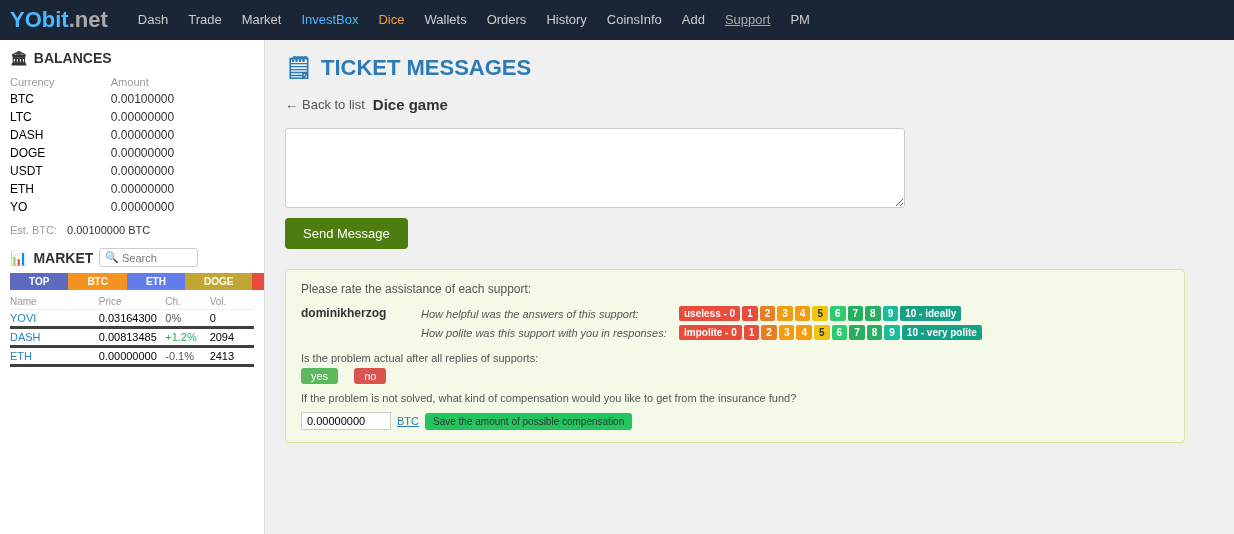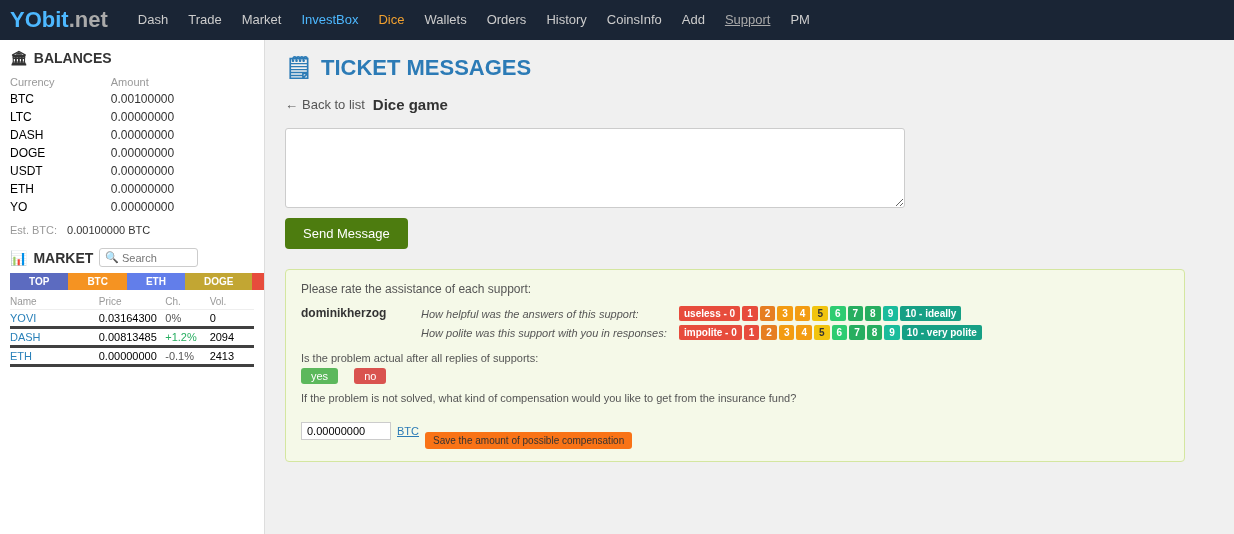--- a/index.html
+++ b/index.html
@@ -304,28 +304,27 @@
       width: 90px;
       font-size: 11px;
     }
     .comp-currency {
       color: #2c7bb6;
       font-size: 11px;
       cursor: pointer;
       text-decoration: underline;
     }
     .comp-save-btn {
-      background: #f97316;
+      background: #22c55e;
       border: none;
       padding: 3px 8px;
       font-size: 10px;
       border-radius: 3px;
       cursor: pointer;
       color: #333;
-      margin-top: 20px;
     }
   </style>
 </head>
 <body>
 
 <nav class="navbar">
   <div class="logo">
     <span>YO</span><span>bit</span><em>.net</em>
   </div>
   <a class="nav-link">Dash</a>

